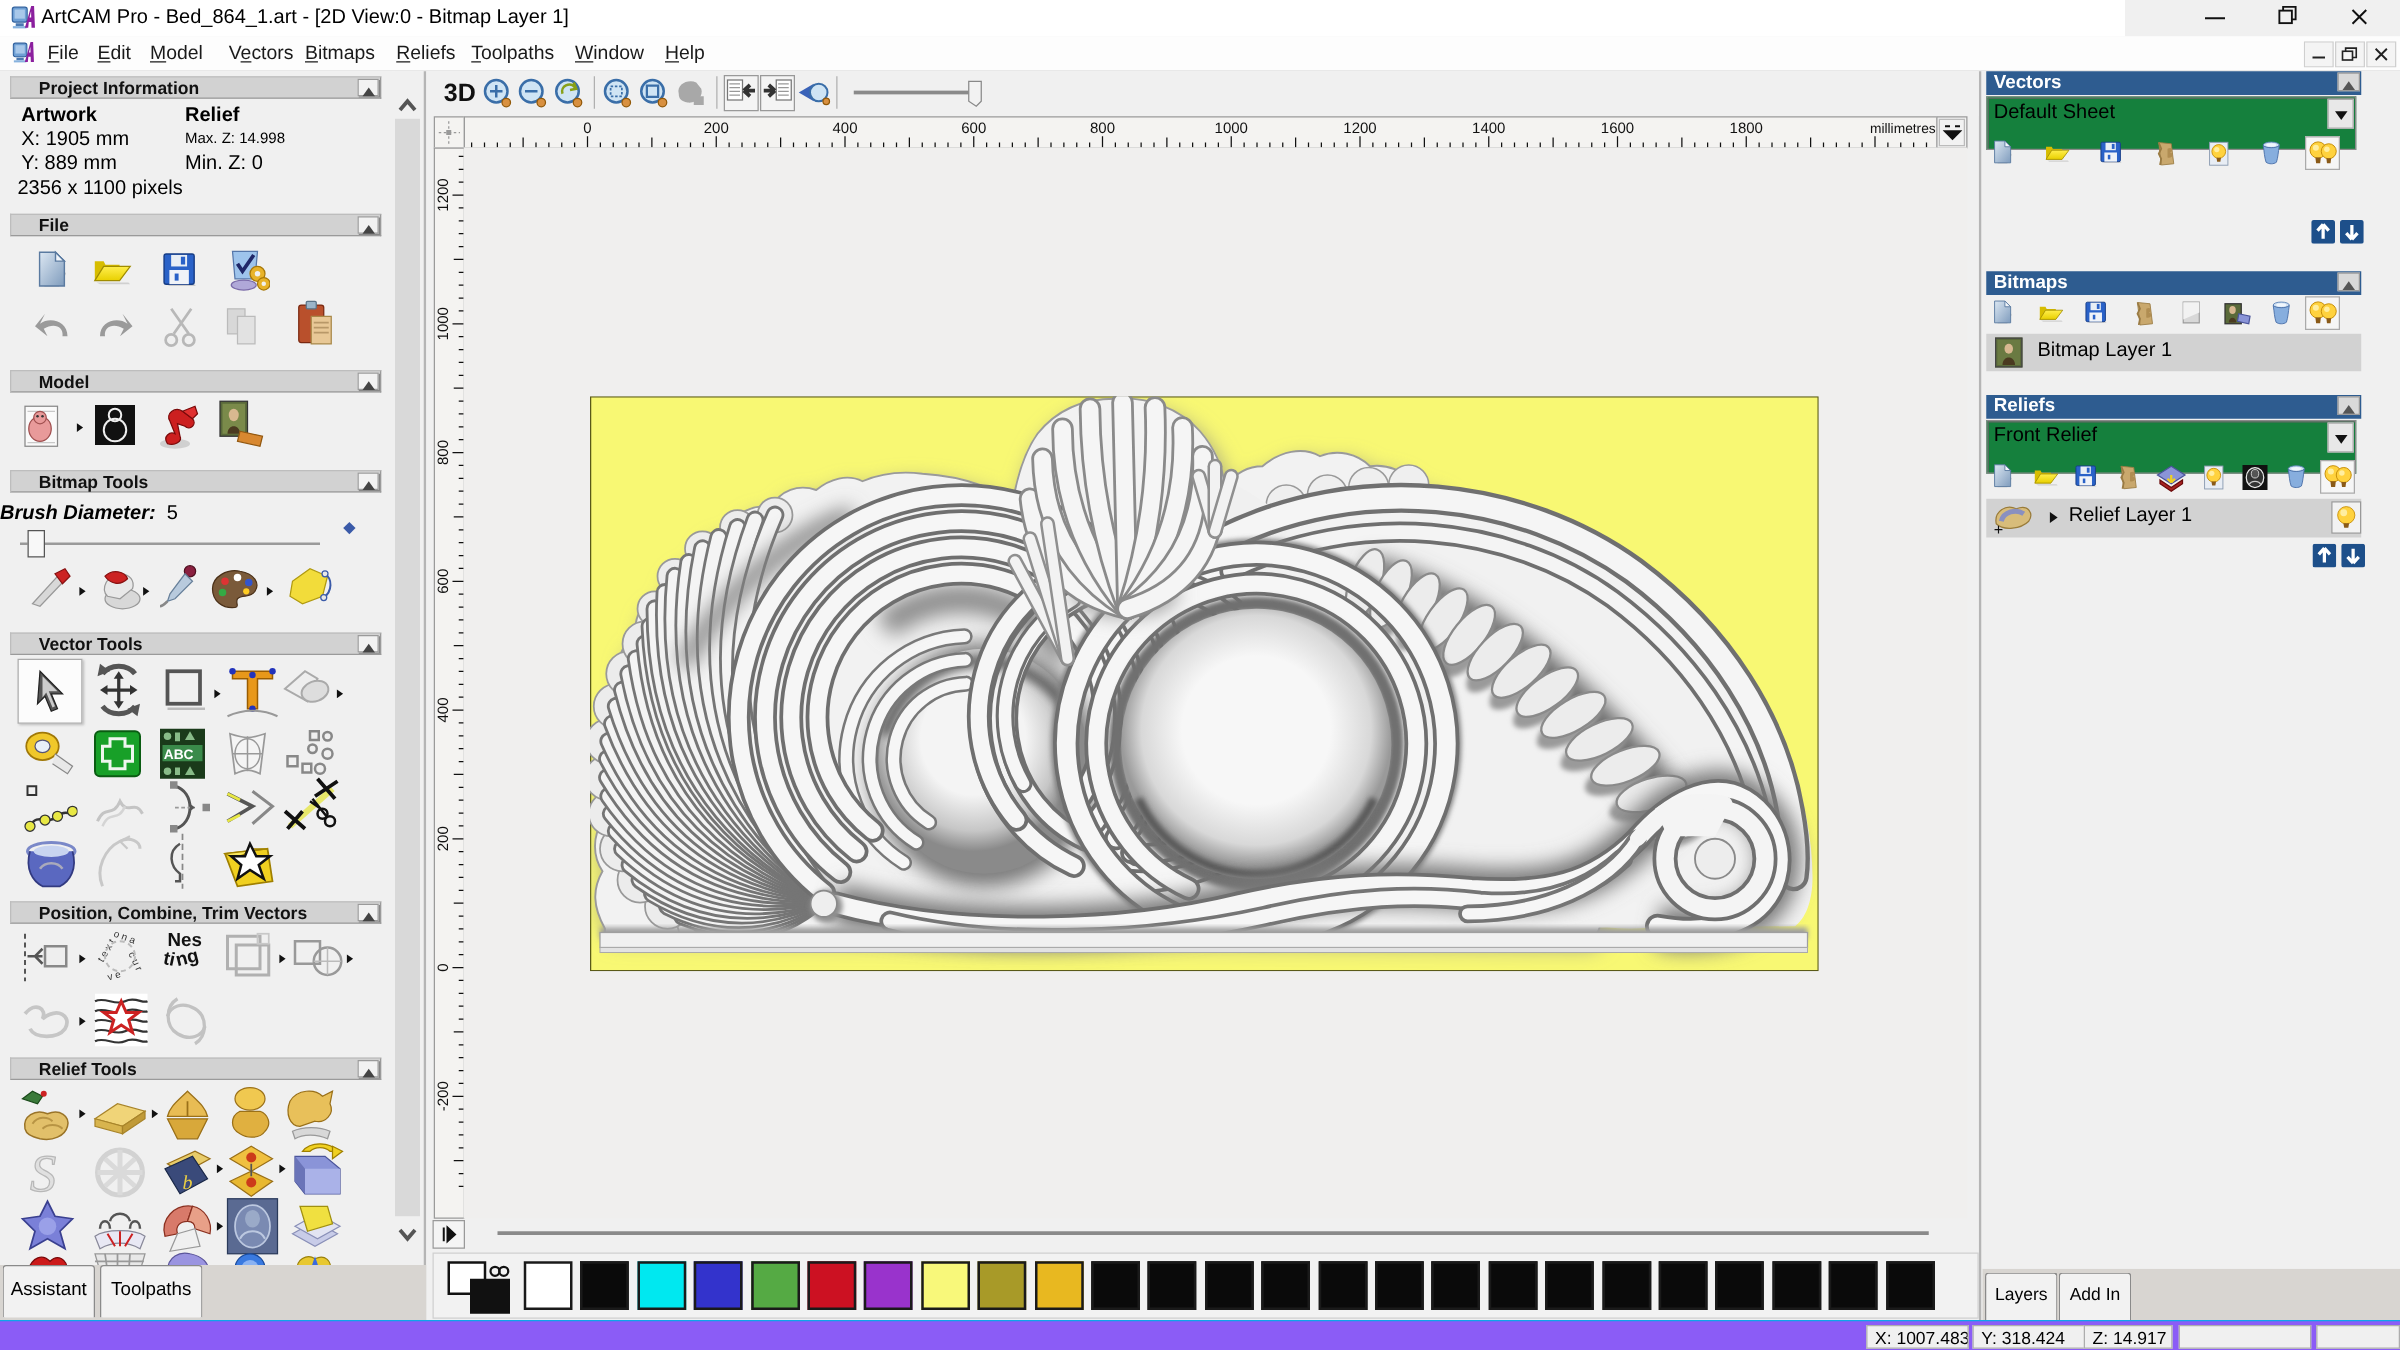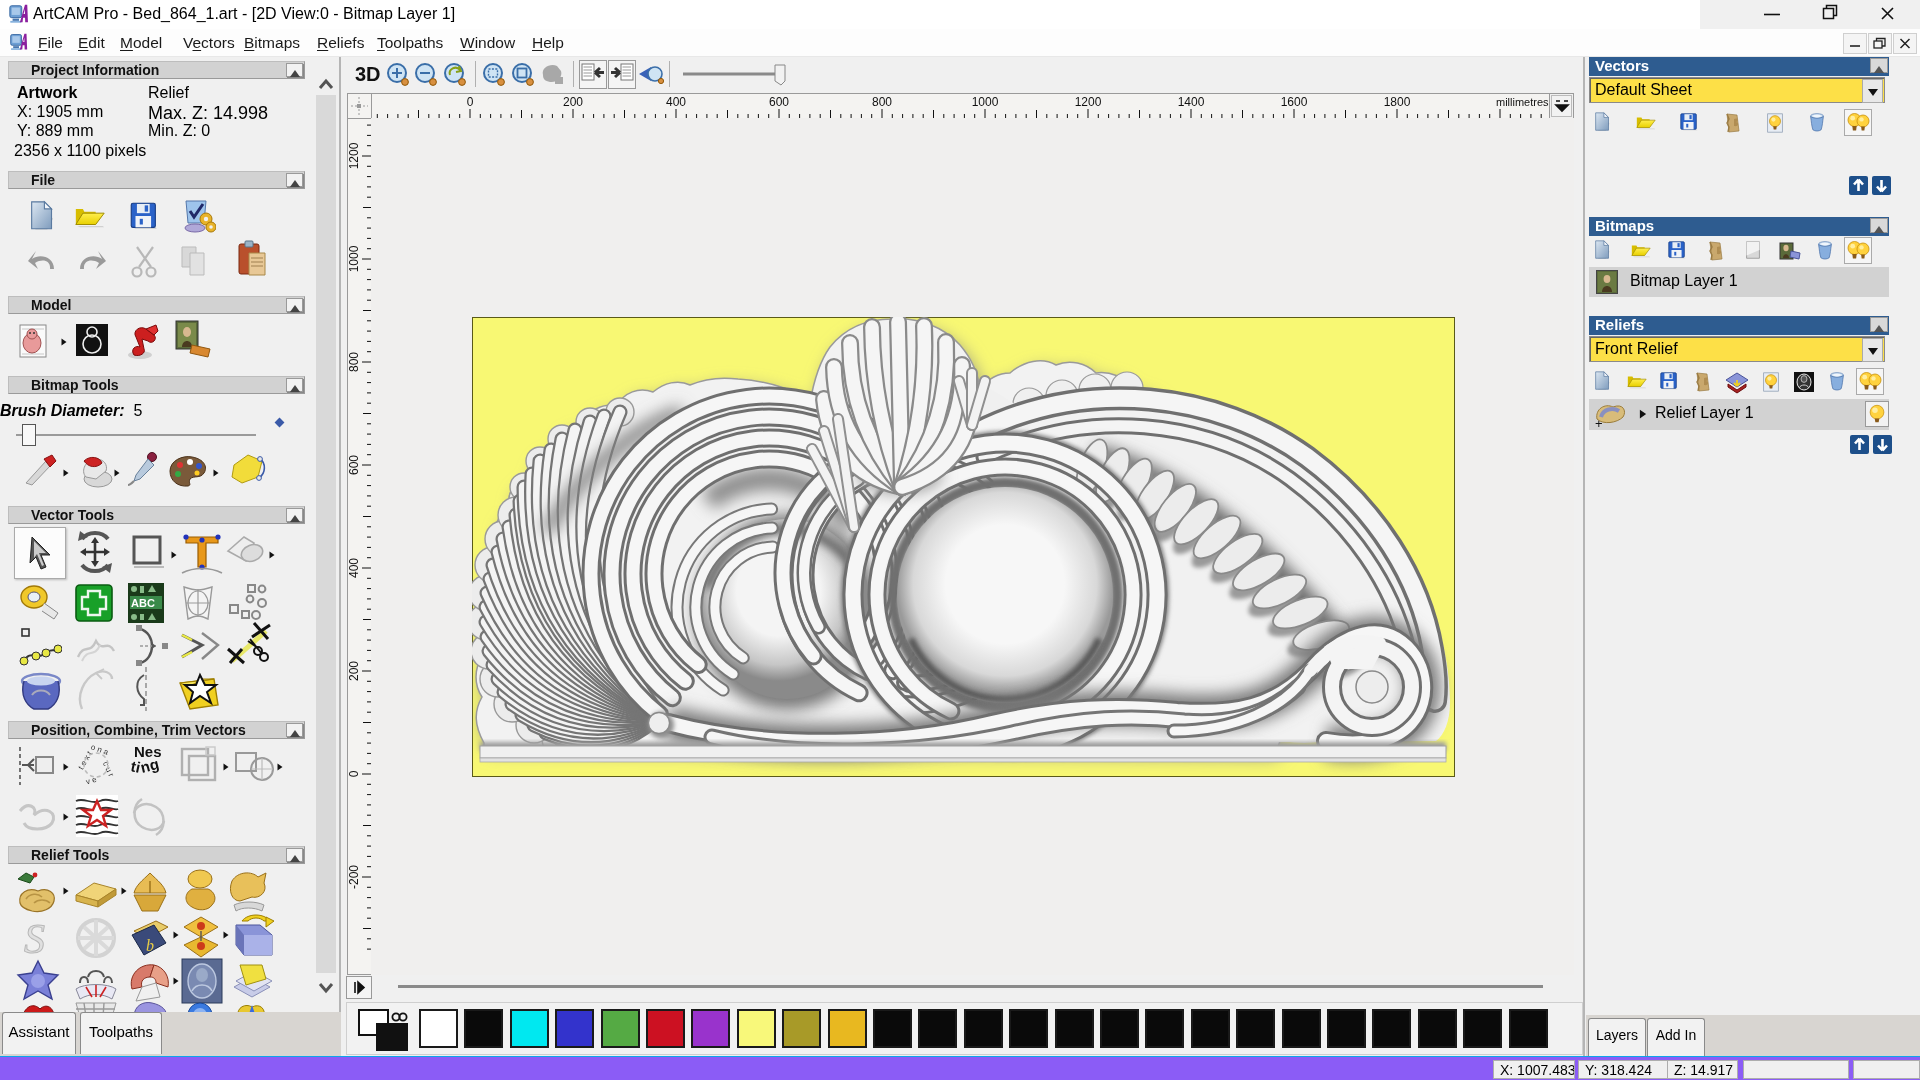--- a/index.html
+++ b/index.html
@@ -32,21 +32,21 @@
 #unitbtn { position:absolute; left:1208px; top:36px; width:25px; height:26px; background:#f0f0f0; border:1px solid #9a9a9a; }
 #hsbar { position:absolute; left:5px; top:919px; width:1228px; height:25px; }
 #palette { position:absolute; left:5px; top:945px; width:1237px; height:53px; background:#f2f2f2; border:1px solid #cfcfcf; }
 #rightpanel { position:absolute; left:1586px; top:57px; width:334px; height:958px; background:#f0f0f0; }
 .rhead { position:absolute; left:3px; width:300px; height:19px; background:#2e5c90; color:#fff;
   font-size:15px; font-weight:bold; padding-left:6px; line-height:18px; }
 .rcolbtn { position:absolute; right:1px; top:1px; width:18px; height:15px; background:#d9d9d9;
   border:1px solid #9a9a9a; text-align:center; }
 .rcolbtn:after { content:""; display:inline-block; margin-top:3px;
   border-left:5px solid transparent; border-right:5px solid transparent; border-bottom:7px solid #555; }
-.dropdown { position:absolute; left:3px; height:26px; background:#fde047; border:1px solid #8a8a8a;
+.dropdown { position:absolute; left:3px; height:43px; background:#15803d; border:1px solid #8a8a8a;
   box-shadow:inset 1px 1px 0 #666; font-size:16px; color:#000; padding:3px 0 0 5px; }
 .ddarrow { position:absolute; right:1px; top:1px; width:21px; height:24px; background:#e8e8e8;
   border:1px solid #aaa; }
 .ddarrow:after { content:""; position:absolute; left:5px; top:9px;
   border-left:5px solid transparent; border-right:5px solid transparent; border-top:7px solid #111; }
 .layerrow { position:absolute; left:3px; background:#d2d2d2; }
 #statusbar { position:absolute; left:0; top:1056px; width:1920px; height:24px; background:#8b5cf6; border-top:1px solid #0ea5e9; }
 .sbox { position:absolute; top:3px; height:19px; border:1px solid #adadad; background:#f0f0f0;
   font-size:14px; color:#000; padding:1px 0 0 6px; white-space:nowrap; overflow:hidden; }
 .tab { position:absolute; background:#f5f5f5; border:1px solid #8a8a8a; border-bottom:none;
@@ -161,23 +161,23 @@
   <span class="menuitem" style="left:183px">V<u>e</u>ctors</span>
   <span class="menuitem" style="left:244px"><u>B</u>itmaps</span>
   <span class="menuitem" style="left:317px"><u>R</u>eliefs</span>
   <span class="menuitem" style="left:377px"><u>T</u>oolpaths</span>
   <span class="menuitem" style="left:460px"><u>W</u>indow</span>
   <span class="menuitem" style="left:532px"><u>H</u>elp</span>
 </div>
 <div id="leftpanel">
   <div class="lhead" style="top:4px">Project Information<span class="colbtn"></span></div>
   <div class="abs" style="left:17px;top:27px;font-size:16px;font-weight:bold">Artwork</div>
-  <div class="abs" style="left:148px;top:27px;font-size:16px;font-weight:normal">Relief</div>
+  <div class="abs" style="left:148px;top:27px;font-size:16px;font-weight:bold">Relief</div>
   <div class="abs" style="left:17px;top:46px;font-size:16px">X: 1905 mm</div>
-  <div class="abs" style="left:148px;top:46px;font-size:18px">Max. Z: 14.998</div>
+  <div class="abs" style="left:148px;top:46px;font-size:12px">Max. Z: 14.998</div>
   <div class="abs" style="left:17px;top:65px;font-size:16px">Y: 889 mm</div>
   <div class="abs" style="left:148px;top:65px;font-size:16px">Min. Z: 0</div>
   <div class="abs" style="left:14px;top:85px;font-size:16px">2356 x 1100 pixels</div>
   <div class="lhead" style="top:114px">File<span class="colbtn"></span></div>
   <svg class="abs" style="left:26px;top:142px" width="34" height="34" viewBox="0 0 24 24">
       <use href="#sym-page"></use>
     </svg>
   <svg class="abs" style="left:72px;top:142px" width="36" height="34" viewBox="0 0 24 24">
       <use href="#sym-folder"></use>
     </svg>

